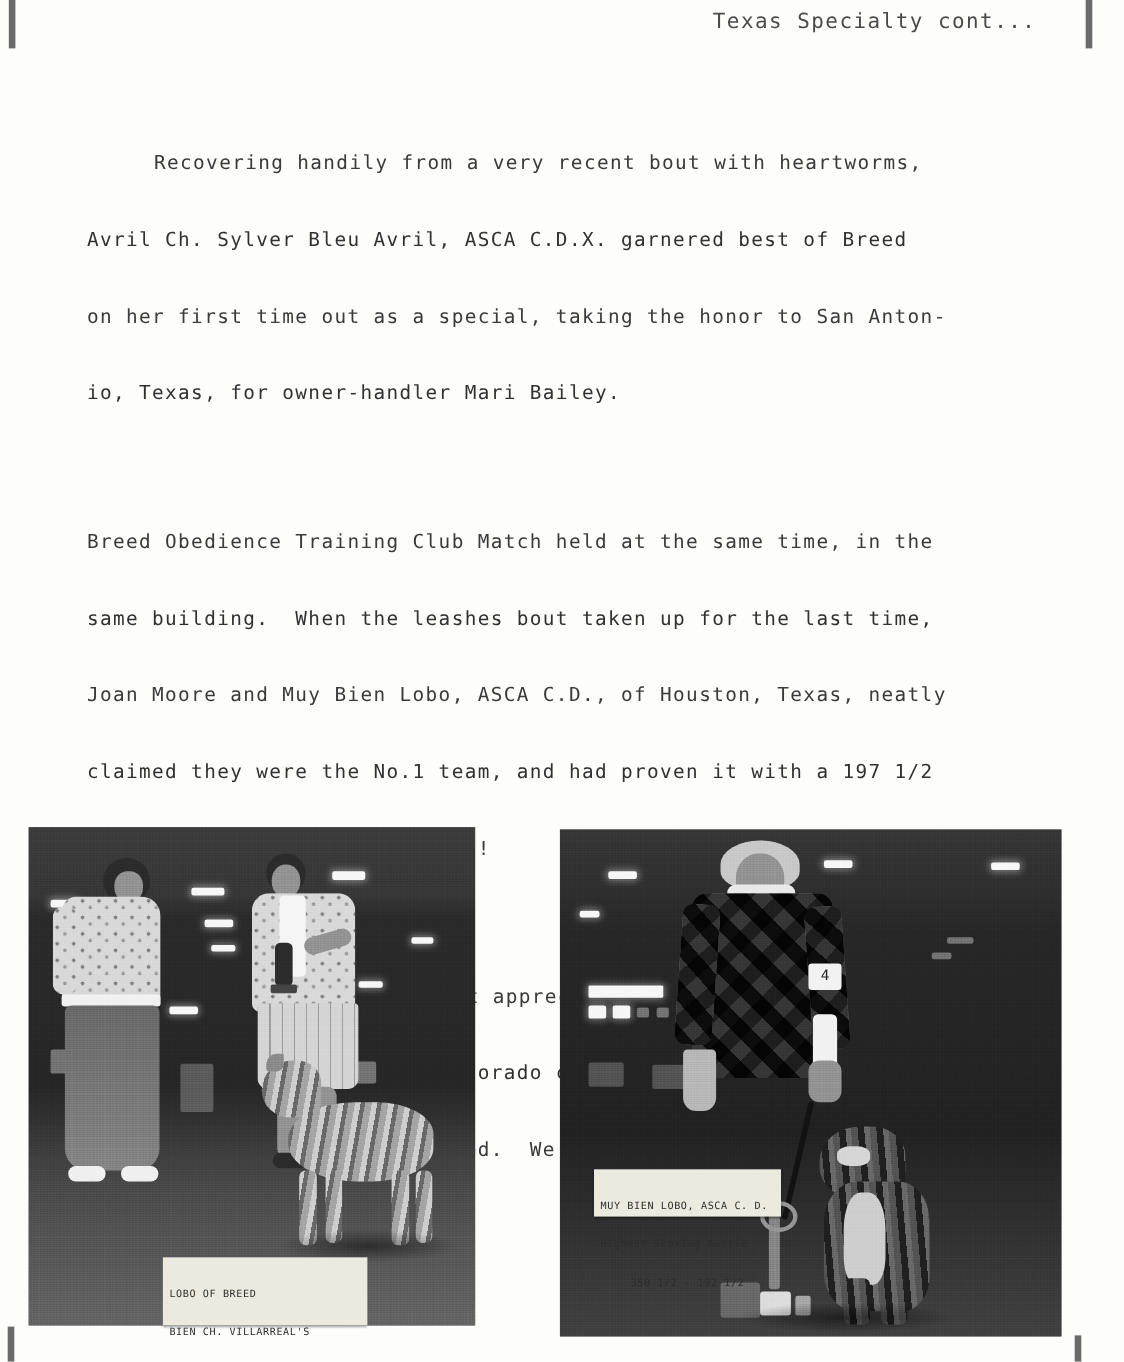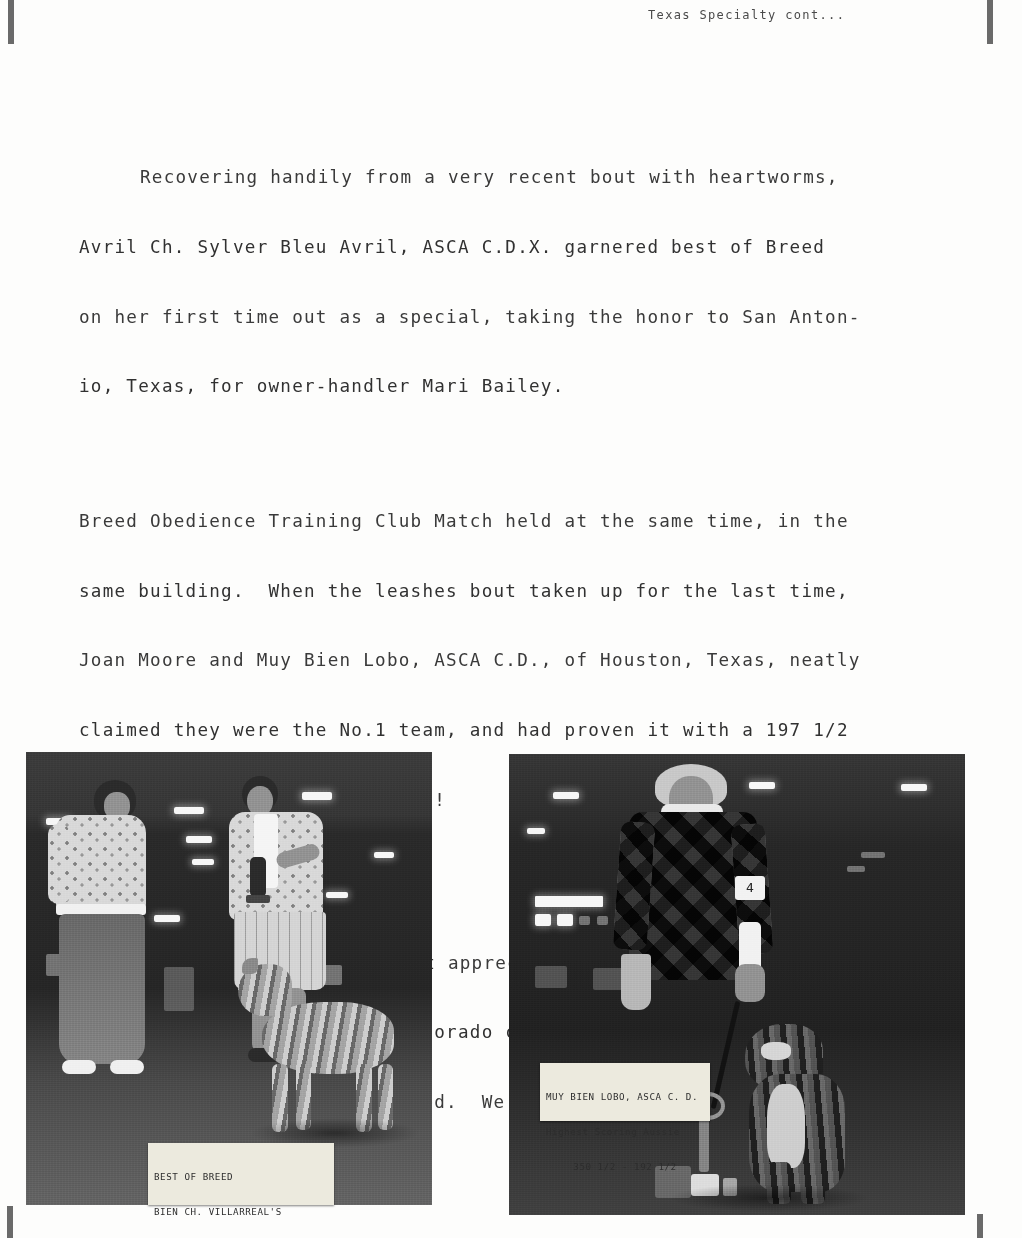--- a/index.html
+++ b/index.html
@@ -28,21 +28,21 @@
   .scan-mark.tl { left: 8px;   top: 0px;    width: 6px; height: 44px; }
   .scan-mark.tr { left: 987px; top: 0px;    width: 6px; height: 44px; }
   .scan-mark.bl { left: 7px;   top: 1206px; width: 6px; height: 34px; }
   .scan-mark.br { left: 977px; top: 1214px; width: 6px; height: 26px; }
 
   
   #running-header {
     position: absolute;
     left: 648px;
     top: 8px;
-    font-size: 12px;
+    font-size: 19px;
     letter-spacing: 1.35px;
     color: #4a4a4a;
     white-space: pre;
   }
 
   
   #body-copy {
     position: absolute;
     left: 79px;
     top: 92px;
@@ -51,21 +51,21 @@
   .para {
     margin: 0 0 19px 0;
     font-size: 17.6px;
     line-height: 23.2px;
     letter-spacing: 1.25px;
     color: #353535;
     white-space: pre-wrap;
     text-indent: 0;
   }
   .para .line { display: block; white-space: pre; }
-  .para .line.indent { padding-left: 61px; margin-top: 28px; }
+  .para .line.indent { padding-left: 61px; }
 
   
   .para .line:nth-child(odd)  { color: #3a3a3a; }
   .para .line:nth-child(even) { color: #313131; }
 
   
   .photo {
     position: absolute;
     overflow: hidden;
     background: #4b4b4b;
@@ -156,21 +156,21 @@
     font-family: "DejaVu Sans Mono", "Liberation Mono", monospace;
     font-size: 9.2px;
     line-height: 11.6px;
     letter-spacing: .55px;
     white-space: pre;
     box-shadow: 0 1px 2px rgba(0,0,0,.5);
     padding: 5px 6px 6px 6px;
     box-sizing: border-box;
   }
   #placard-left  { left: 148px; top: 1143px; width: 186px; height: 62px; }
-  #placard-right { left: 540px; top: 1063px; width: 170px; height: 58px; }
+  #placard-right { left: 540px; top: 1063px; width: 170px; height: 43px; }
   .placard .pl-line { display: block; }
   .pl-c { text-align: center; }
 </style>
 </head>
 <body>
 
 <div id="page">
 
   <div class="scan-mark tl"></div>
   <div class="scan-mark tr"></div>
@@ -247,21 +247,21 @@
     <div class="shape dog-body" style="left:246px; top:312px; width:16px; height:68px; border-radius:6px;"></div>
     <div class="shape dog-body" style="left:270px; top:312px; width:15px; height:66px; border-radius:6px;"></div>
     <div class="shape dog-body" style="left:330px; top:312px; width:16px; height:68px; border-radius:6px;"></div>
     <div class="shape dog-body" style="left:352px; top:312px; width:15px; height:66px; border-radius:6px;"></div>
     <div class="floor-shadow" style="left:224px; top:366px; width:170px; height:30px;"></div>
 
     <div class="grain"></div>
   </div>
 
   <div class="placard" id="placard-left">
-    <span class="pl-line">BEST OF BREED</span>
+    <span class="pl-line">LOBO OF BREED</span>
     <span class="pl-line">BIEN CH. VILLARREAL'S</span>
     
     
   </div>
 
   <div class="photo" id="photo-right">
     <div class="hall dark"></div>
 
     <div class="light" style="left:44px;  top:38px;  width:26px; height:7px;"></div>
     <div class="light" style="left:240px; top:28px;  width:26px; height:7px;"></div>

